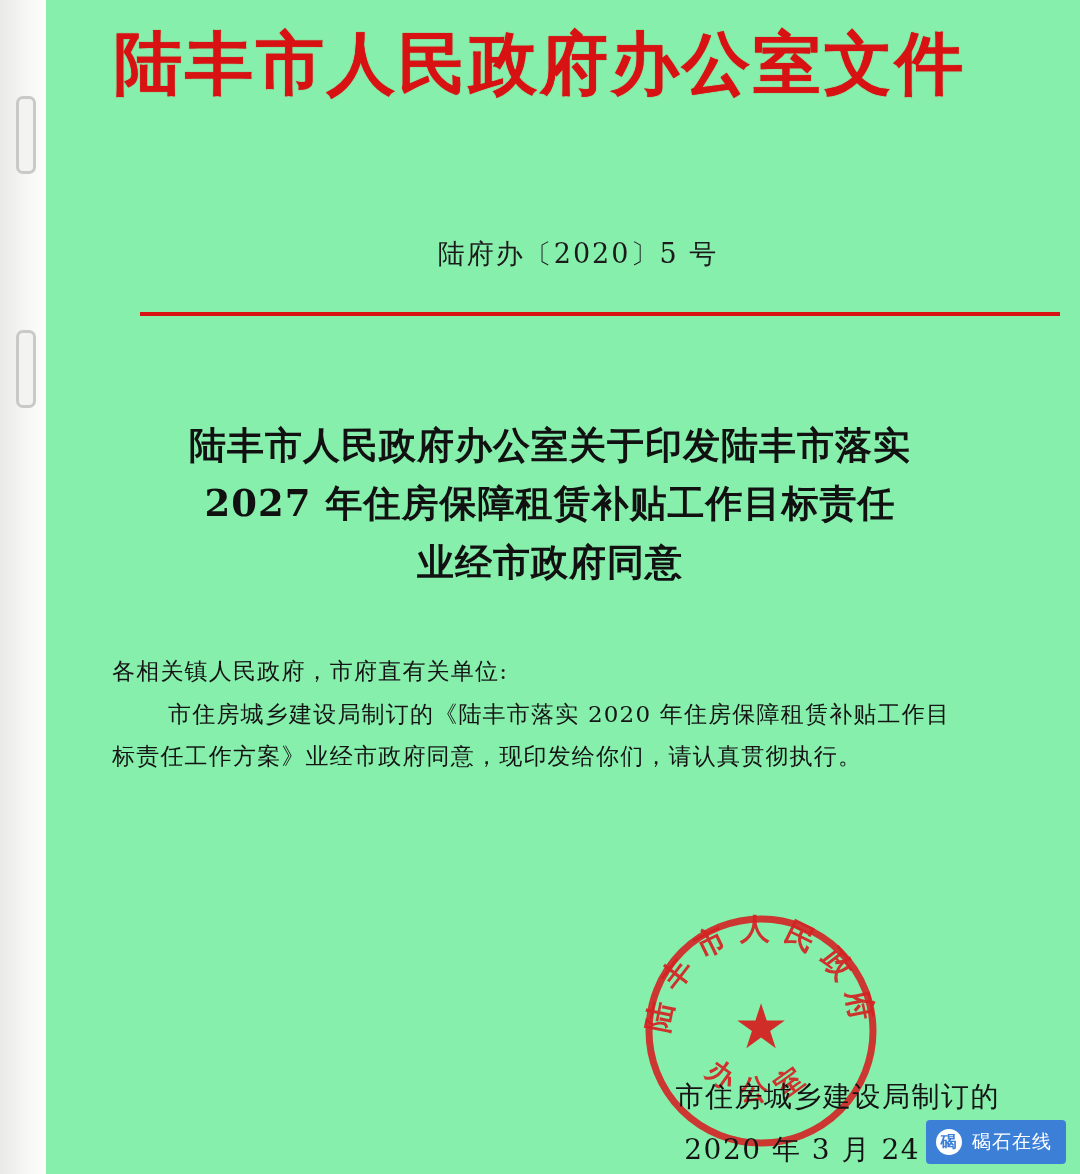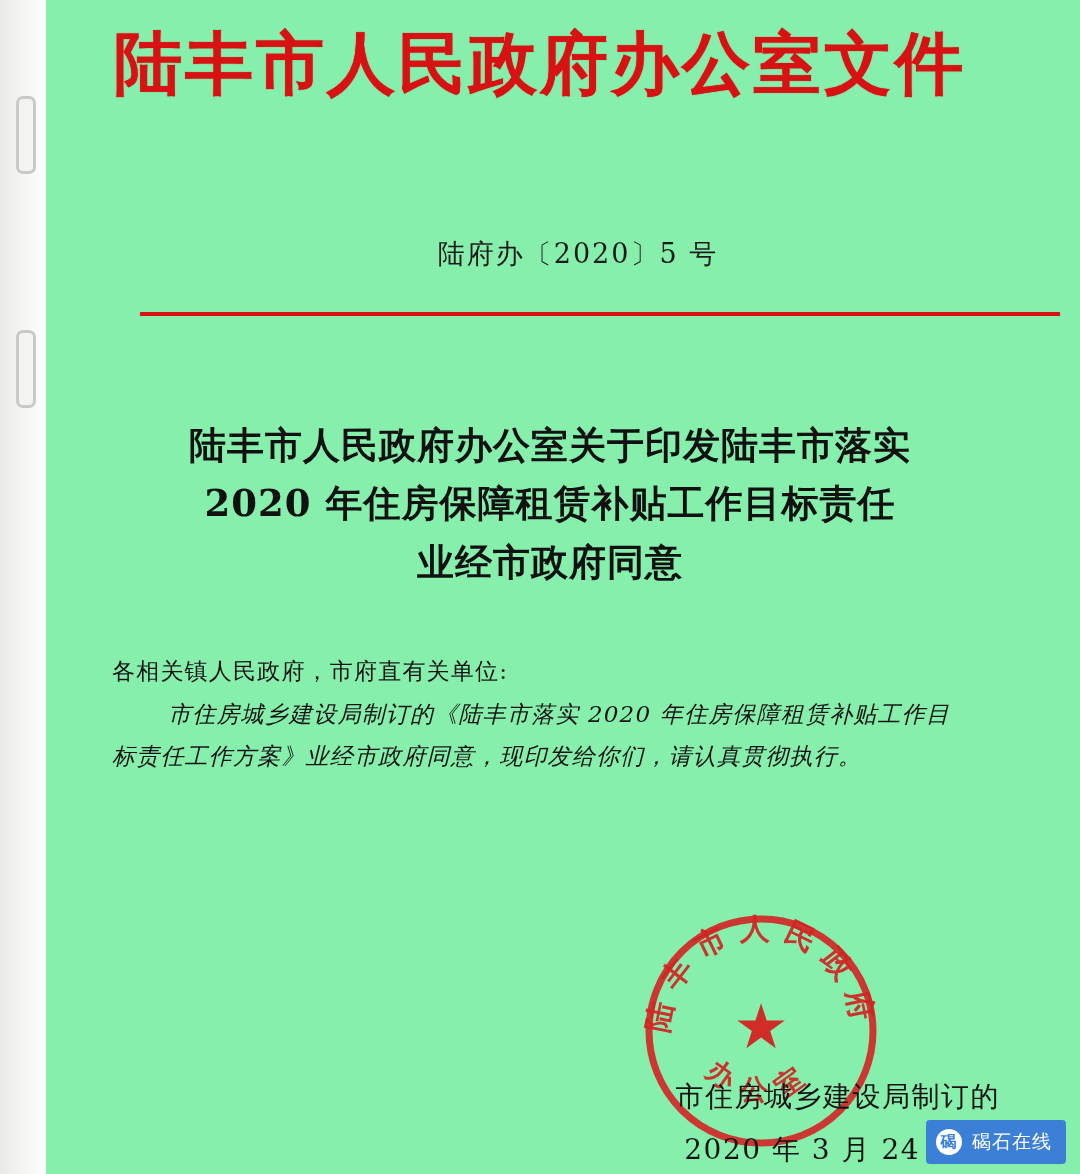--- a/index.html
+++ b/index.html
@@ -104,21 +104,20 @@
     top: 650px;
     left: 112px;
     width: 850px;
     font-size: 23px;
     line-height: 1.85;
     color: #141414;
     letter-spacing: 1.2px;
   }
   .body-para.indent {
     text-indent: 56px;
-    font-style: italic;
   }
 
   
   .signature {
     position: absolute;
     top: 1070px;
     left: 0;
     width: 1000px;
     text-align: right;
     font-size: 28px;
@@ -180,21 +179,21 @@
   <div class="masthead">
     <div class="masthead-title">陆丰市人民政府办公室文件</div>
   </div>
 
   <div class="doc-number">陆府办〔2020〕5 号</div>
 
   <div class="red-rule"></div>
 
   <div class="doc-title">
     <div>陆丰市人民政府办公室关于印发陆丰市落实</div>
-    <div>2020 年住房保障租赁补贴工作目标责任</div>
+    <div>2027 年住房保障租赁补贴工作目标责任</div>
     <div>业经市政府同意</div>
   </div>
 
   <div class="body-block">
     <div class="body-para">各相关镇人民政府，市府直有关单位:</div>
     <div class="body-para indent">市住房城乡建设局制订的《陆丰市落实 2020 年住房保障租赁补贴工作目标责任工作方案》业经市政府同意，现印发给你们，请认真贯彻执行。</div>
   </div>
 
   <div class="seal">
     <svg width="250" height="250" viewBox="0 0 250 250" aria-hidden="true">

